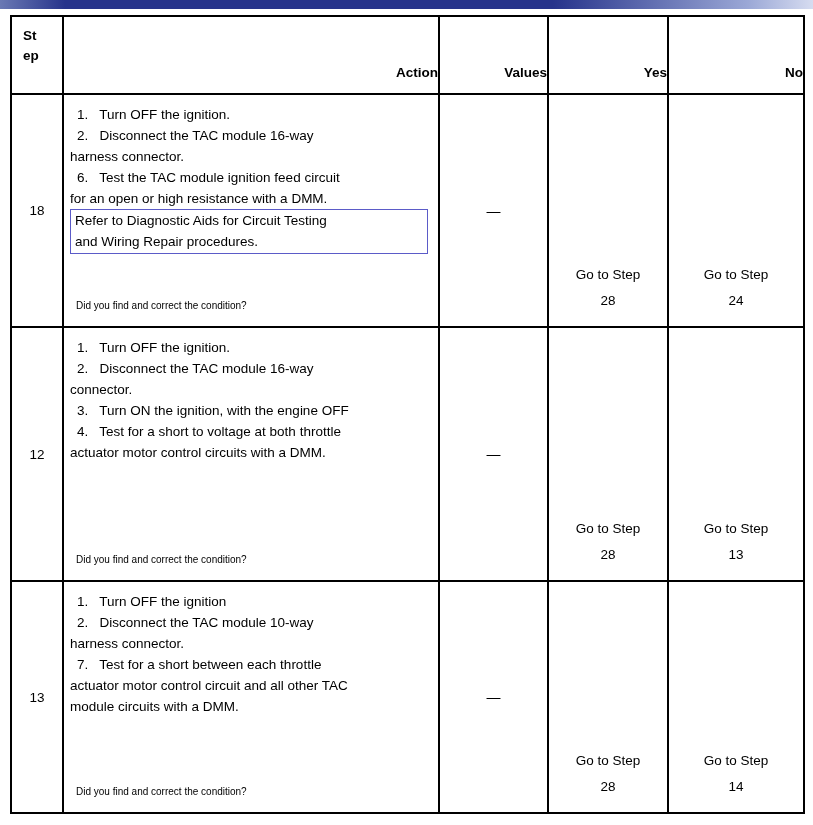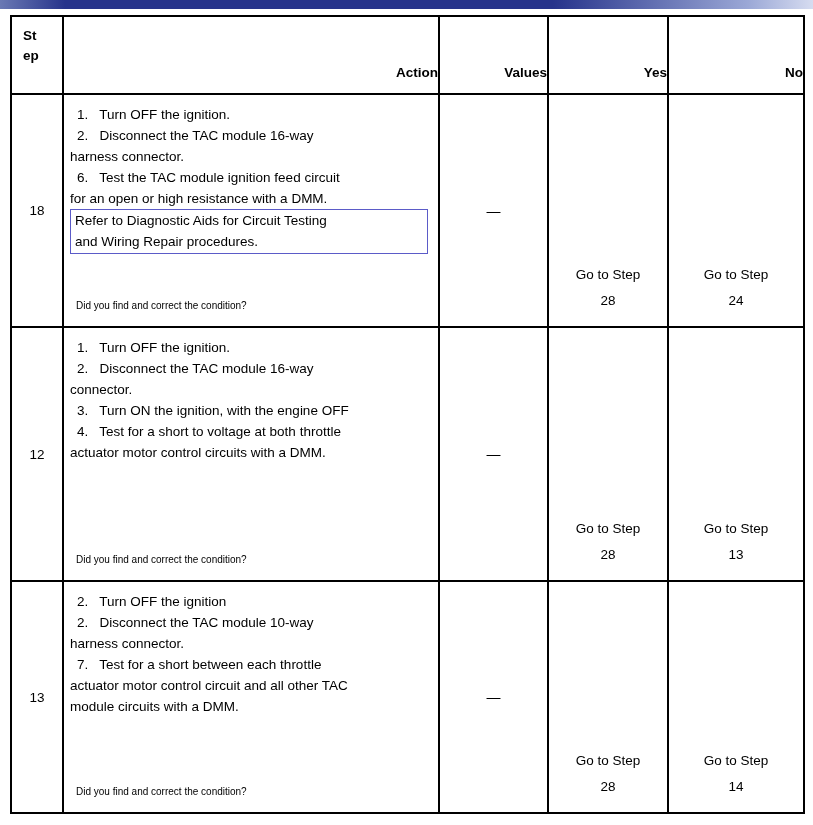--- a/index.html
+++ b/index.html
@@ -155,21 +155,21 @@
 28</td>
     <td class="goto-cell">Go to Step
 13</td>
   </tr>
 
   <tr class="r2">
     <td class="step-cell">13</td>
     <td class="action-cell">
       <div class="action-wrap">
         <div class="action-top">
-          <div class="action-item">2.   Turn OFF the ignition</div>
+          <div class="action-item">1.   Turn OFF the ignition</div>
           <div class="action-item">2.   Disconnect the TAC module 10-way
 harness connector.</div>
           <div class="action-item">7.   Test for a short between each throttle
 actuator motor control circuit and all other TAC
 module circuits with a DMM.</div>
         </div>
         <div class="question">Did you find and correct the condition?</div>
       </div>
     </td>
     <td class="values-cell">—</td>

